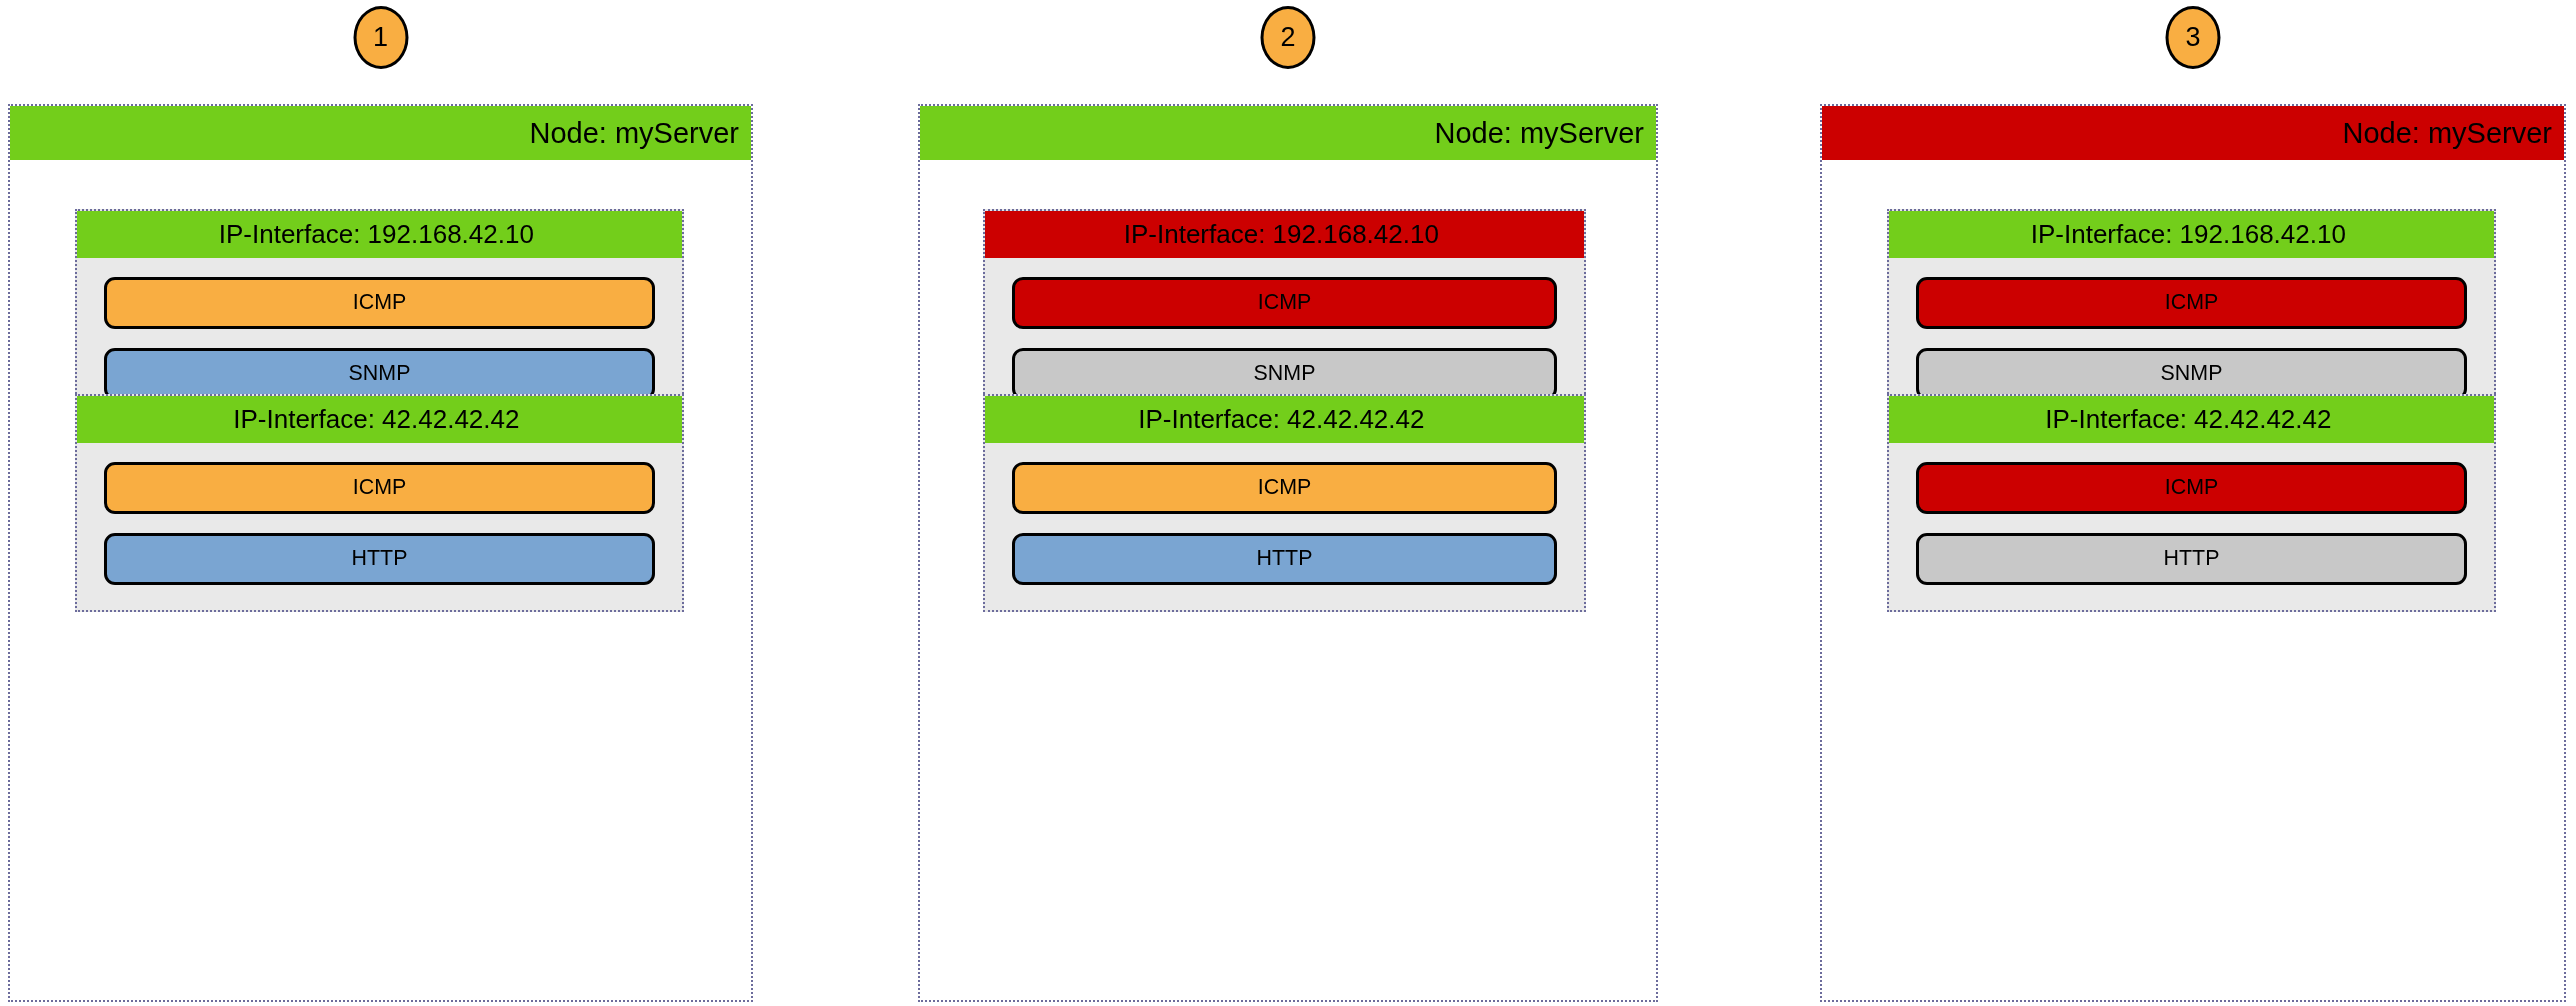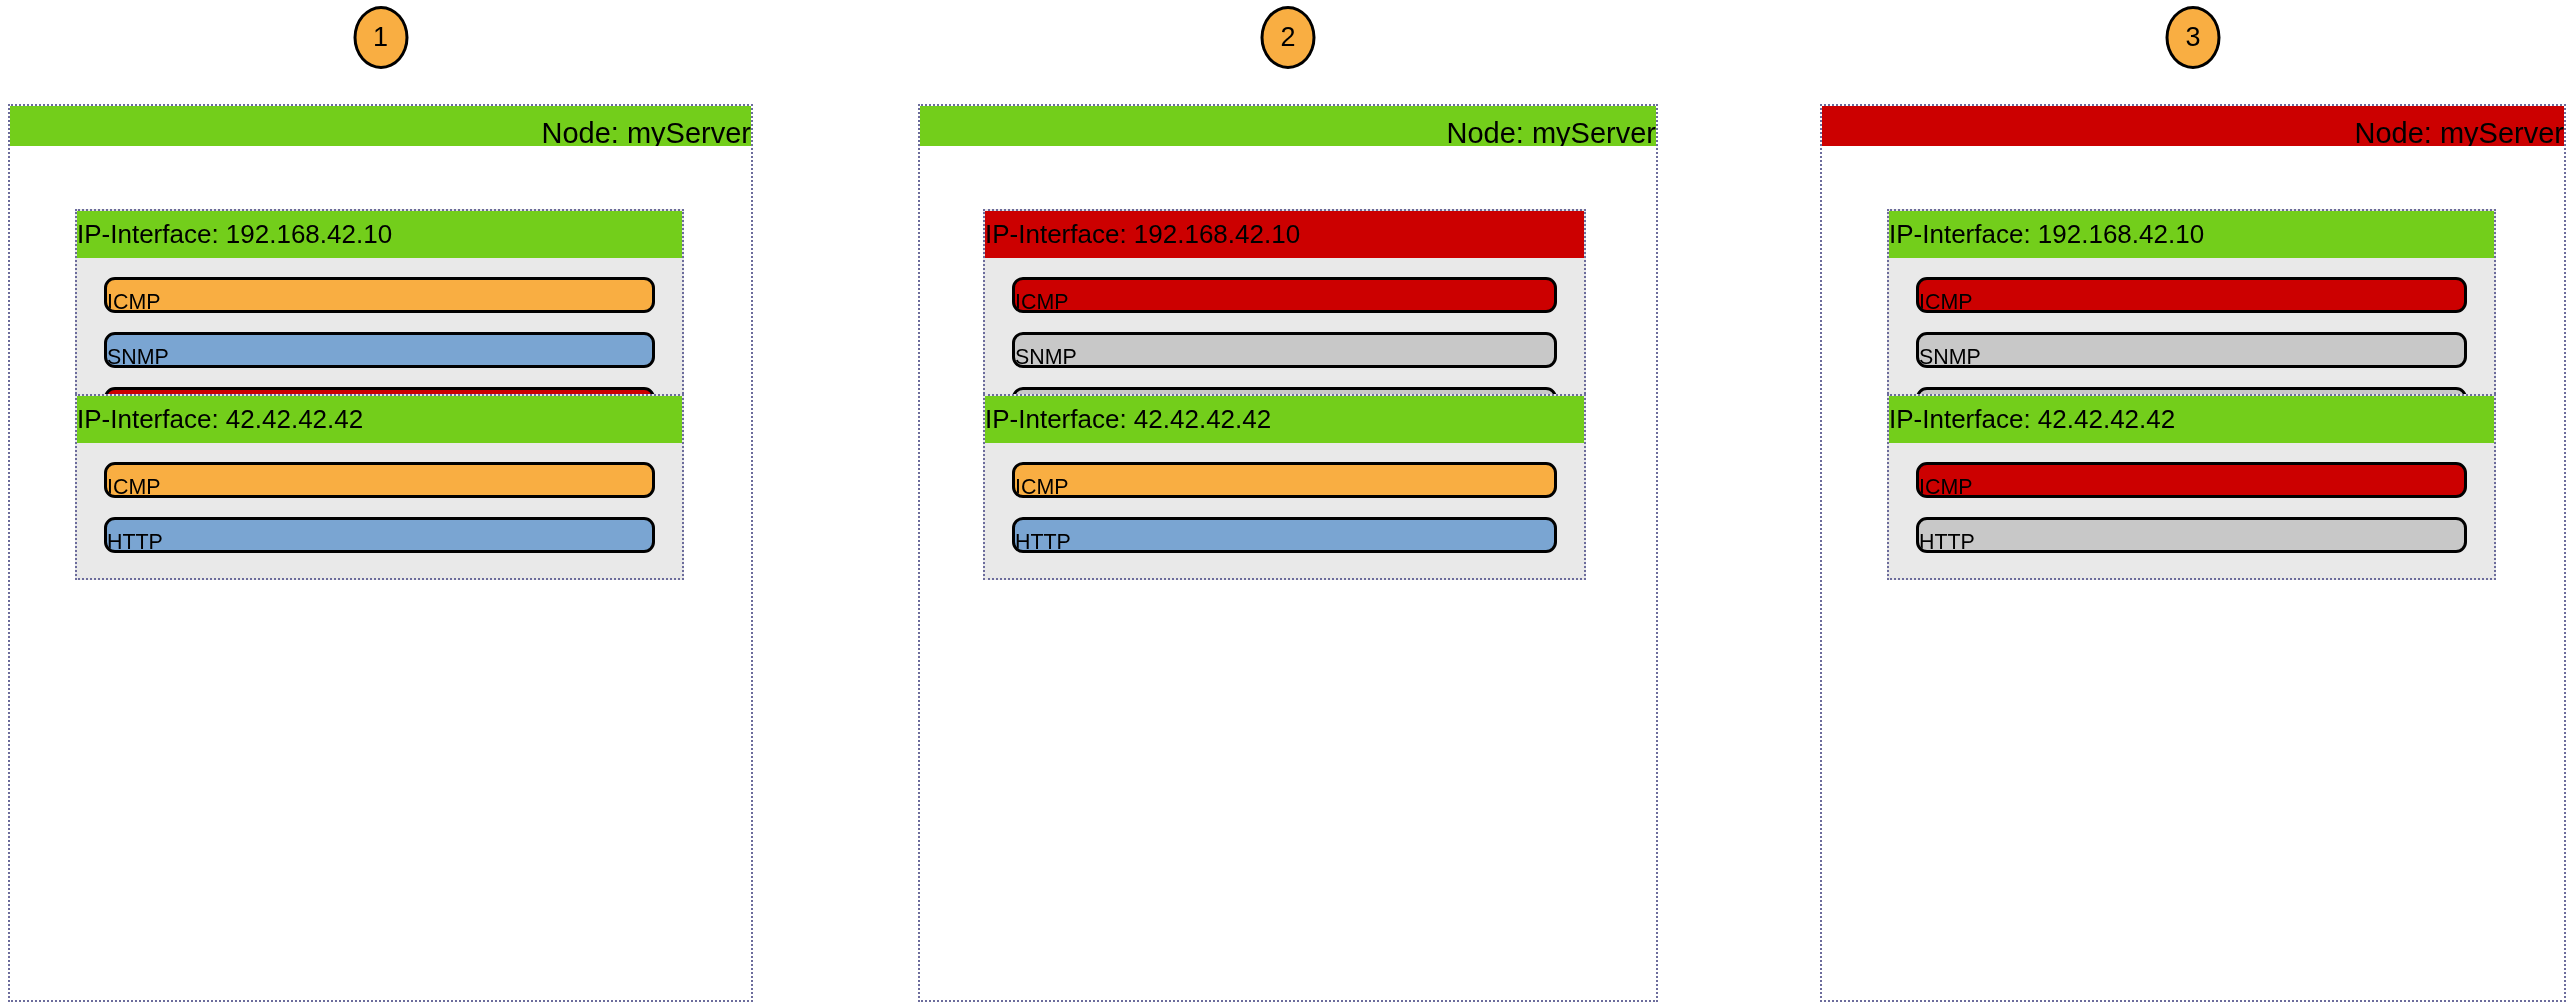--- a/index.html
+++ b/index.html
@@ -58,24 +58,24 @@
     top: 104px;
     left: 0;
     right: 0;
     bottom: 4.7px;
     border: 2.4px dotted #6C6C9C;
     box-sizing: border-box;
     background: transparent;
   }
 
   .node-header {
-    height: 40px;
+    height: 54px;
     line-height: 54px;
     text-align: right;
-    padding-right: 0;
+    padding-right: 12px;
     box-sizing: border-box;
     font-size: 29px;
     color: #000000;
     white-space: nowrap;
     overflow: hidden;
   }
   .fill-green { background: #73CE1B; }
   .fill-red   { background: #CC0000; }
 
   
@@ -89,40 +89,41 @@
   }
   .column.c1 .iface { left: 63px; width: 603px; }
   .column.c2 .iface { left: 65px; width: 609px; }
 
   .iface.slot0 { top: 103px; }
   .iface.slot1 { top: 288px; }
 
   .iface-header {
     height: 47px;
     line-height: 47px;
-    text-align: left;
+    text-align: center;
     padding-right: 6.3px;
     box-sizing: border-box;
     font-size: 26px;
     color: #000000;
     white-space: nowrap;
     overflow: hidden;
   }
 
   .svc-list {
     padding: 19px 27px 25px 27px;
   }
 
   .svc {
-    height: 36px;
+    height: 52px;
     line-height: 44px;
     margin-bottom: 19px;
     border: 3.2px solid #000000;
     border-radius: 11px;
     box-sizing: border-box;
+    text-align: center;
     font-size: 21.4px;
     color: #000000;
     white-space: nowrap;
     overflow: hidden;
   }
   .svc:last-child { margin-bottom: 0; }
 
   .sv-orange { background: #F9AE42; }
   .sv-blue   { background: #7AA5D2; }
   .sv-red    { background: #CC0000; }

